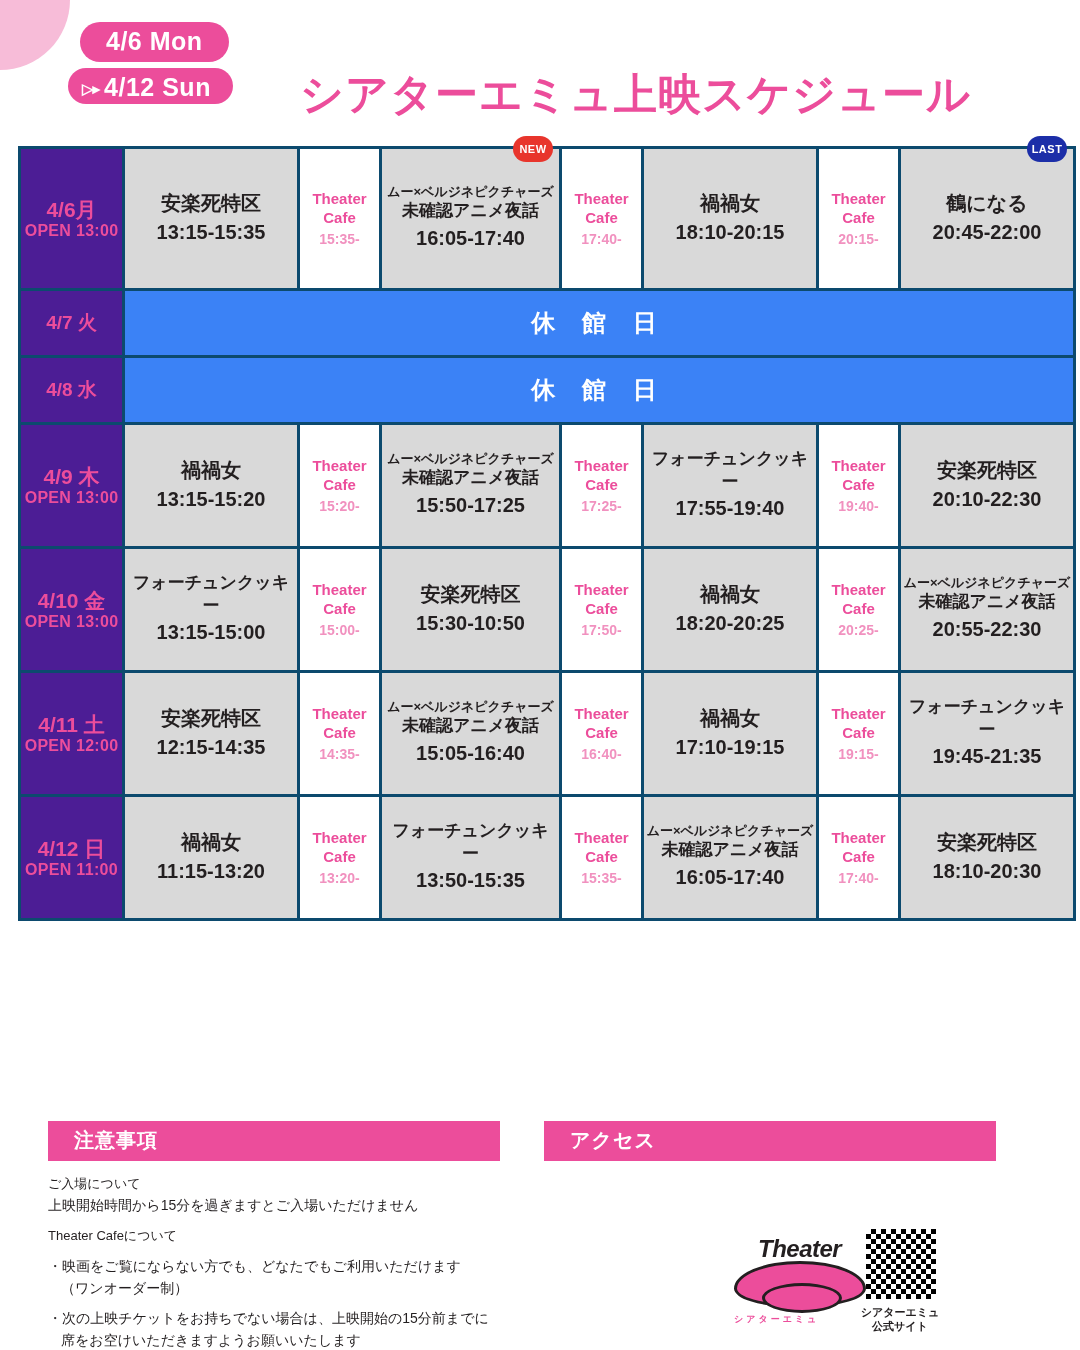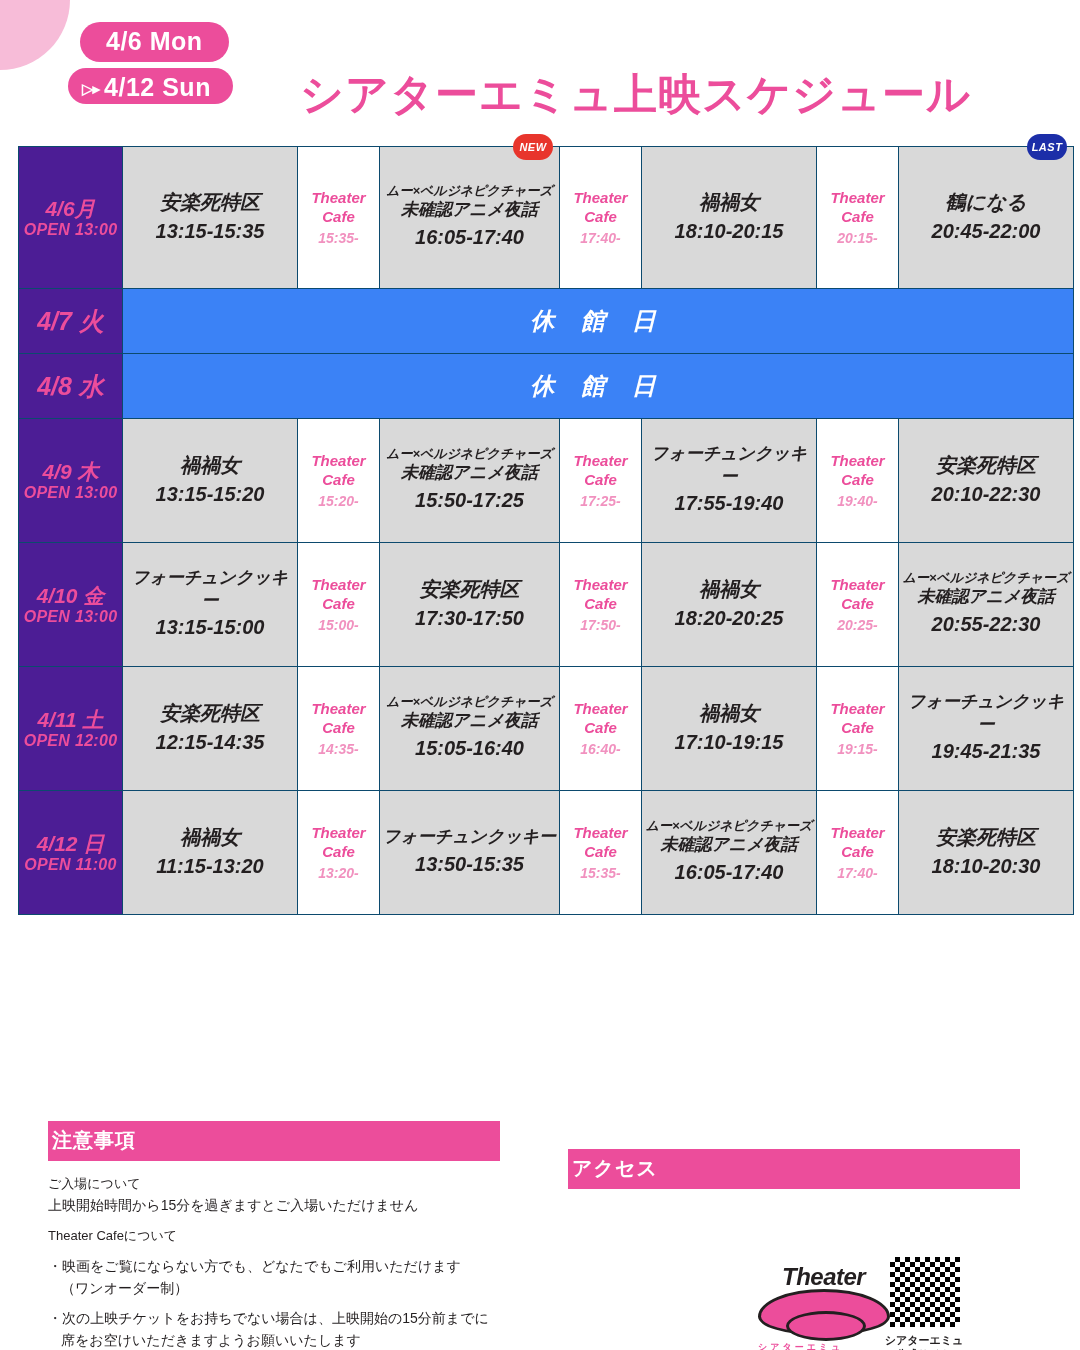--- a/index.html
+++ b/index.html
@@ -59,25 +59,24 @@
   }
   
   .sched {
     position:absolute;
     left:18px; top:146px;
     width:1044px;
     border-collapse:collapse;
     table-layout:fixed;
   }
   .sched td {
-    border:1px solid #0c4a6e;
+    border:3px solid #0c4a6e;
     text-align:center;
     vertical-align:middle;
     padding:4px 2px;
-    font-style:italic;
   }
   .col-day    { width:104px; }
   .col-film   { width:175px; }
   .col-cafe   { width:82px;  }
   .col-film-w { width:180px; }
   .day-cell {
     background:#4c1d95;
   }
   .day-label {
     color:#ec4d9b;
@@ -126,21 +125,21 @@
     margin-top:4px;
   }
   .closed-row td.closed {
     background:#3b82f6;
     color:#ffffff;
     font-size:24px;
     font-weight:bold;
     letter-spacing:10px;
     padding:16px 0;
   }
-  .closed-row .day-label { font-size:25px; }
+  .closed-row .day-label { font-size:19px; }
   .tag {
     position:absolute;
     top:-13px;
     right:6px;
     width:40px; height:26px;
     border-radius:13px;
     color:#ffffff;
     font-size:11px;
     font-weight:bold;
     line-height:26px;
@@ -156,25 +155,25 @@
     position:absolute;
     left:0; top:1113px;
     width:1080px;
     height:237px;
   }
   .sec-head {
     background:#ec4d9b;
     color:#ffffff;
     font-size:20px;
     font-weight:bold;
-    padding:6px 0 7px 4px;
+    padding:6px 0 7px 26px;
     letter-spacing:1px;
   }
   .notes-box { position:absolute; left:48px; top:8px; width:452px; }
-  .access-box { position:absolute; left:568px; top:8px; width:452px;margin-top:28px; }
+  .access-box { position:absolute; left:544px; top:8px; width:452px; }
   .notes-body {
     margin-top:12px;
     font-size:14px;
     line-height:1.55;
     color:#231f20;
   }
   .notes-body .lbl { font-weight:normal; font-size:13px; }
   .notes-body p { margin:0 0 9px 0; }
   .notes-body .indent { padding-left:13px; text-indent:-13px; }
   .access-body {
@@ -377,21 +376,21 @@
           <div class="film-title-sm">フォーチュンクッキー</div>
           <div class="film-time">13:15-15:00</div>
         </td>
         <td class="cafe-cell">
           <div class="cafe-name" style="white-space: pre-line;">Theater
 Cafe</div>
           <div class="cafe-time">15:00-</div>
         </td>
         <td class="film-cell">
           <div class="film-title">安楽死特区</div>
-          <div class="film-time">17:30-17:50</div>
+          <div class="film-time">15:30-10:50</div>
         </td>
         <td class="cafe-cell">
           <div class="cafe-name" style="white-space: pre-line;">Theater
 Cafe</div>
           <div class="cafe-time">17:50-</div>
         </td>
         <td class="film-cell">
           <div class="film-title">禍禍女</div>
           <div class="film-time">18:20-20:25</div>
         </td>

